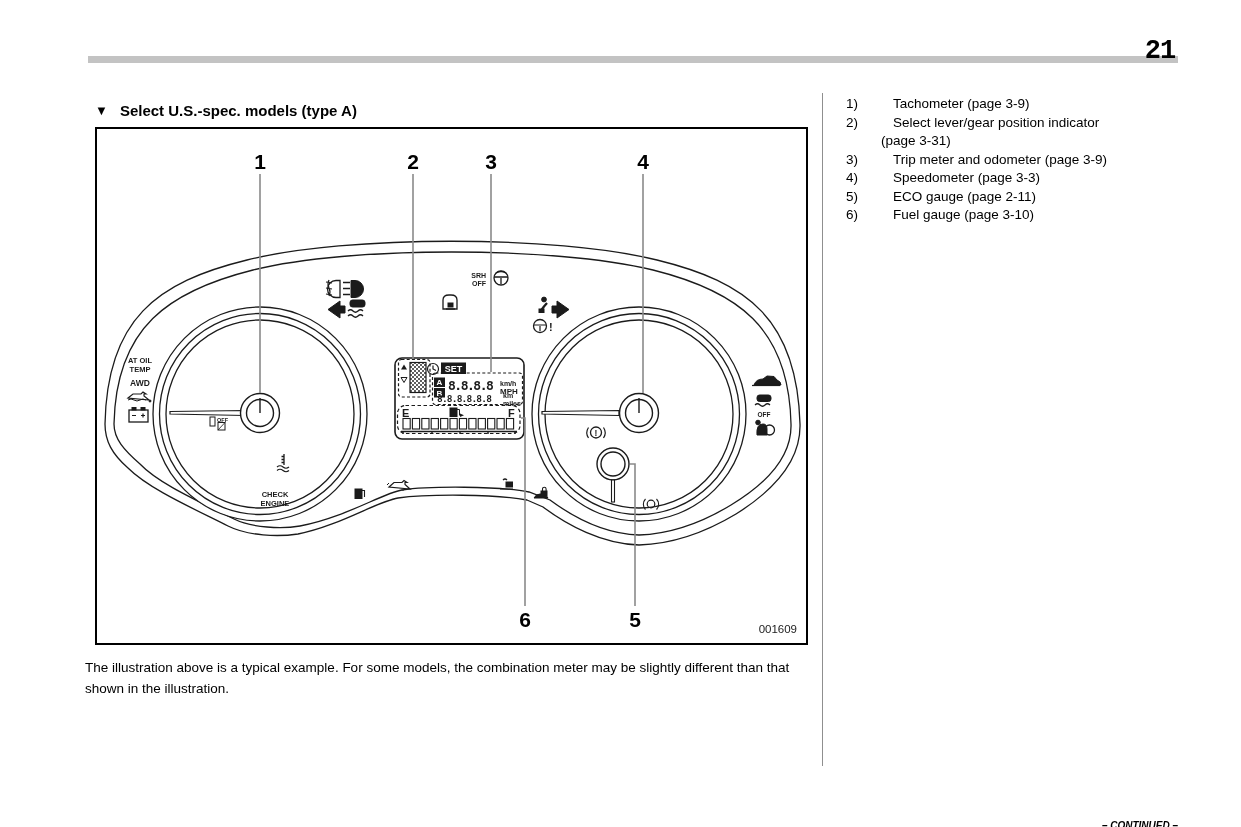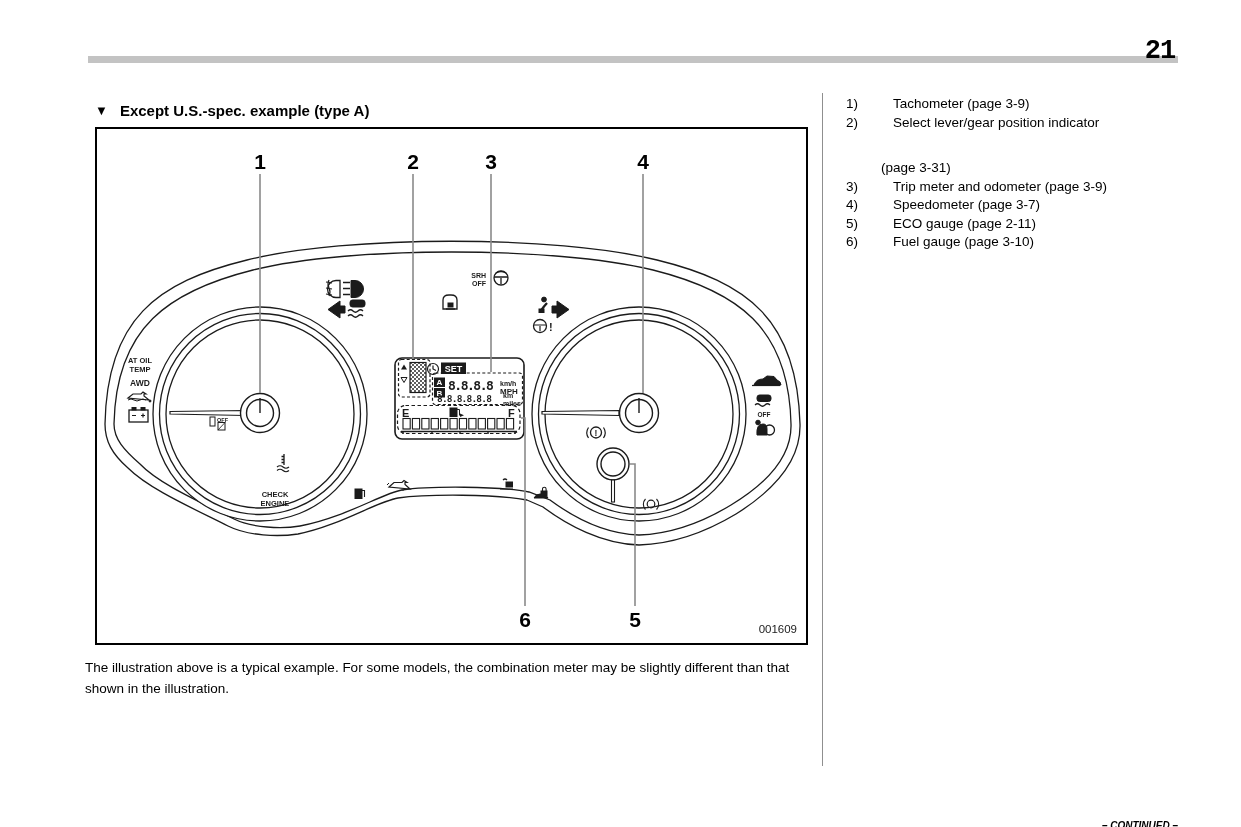--- a/index.html
+++ b/index.html
@@ -15,35 +15,35 @@
   .figure-box{left:95px;top:127px;width:713px;height:518px;border:2px solid #000;box-sizing:border-box;background:#fff;}
   
   .caption{left:85px;top:657px;width:722px;font-size:13.5px;line-height:21px;}
   
   .divider{left:822px;top:93px;width:1px;height:673px;background:#8f8f8f;}
   
   .legend{left:846px;top:95px;width:370px;font-size:13.5px;line-height:18.5px;}
   .legend-row{display:flex;}
   .legend-num{width:35px;flex:0 0 35px;}
   .legend-text{flex:1;margin-left:12px;}
-  .legend-sub{margin-left:35px;margin-top:27px;}
+  .legend-sub{margin-left:35px;}
   
   .continued{right:63px;top:820px;font-size:10px;font-weight:bold;font-style:italic;}
   svg text{font-family:"Liberation Sans",sans-serif;}
   .seg7{font-family:"DejaVu Sans Mono",monospace;font-weight:bold;}
 </style>
 </head>
 <body>
 
 <div class="abs header-bar"></div>
 <div class="abs page-number">21</div>
 
 <div class="abs section-heading">
   <span class="tri">▼</span>
-  <span>Except U.S.-spec. example (type A)</span>
+  <span>Select U.S.-spec. models (type A)</span>
 </div>
 
 <div class="abs figure-box">
 <svg width="709" height="514" viewBox="0 0 709 514">
   <g fill="none" stroke="#1b1b1b" stroke-width="1.3">
 
     <path d="M8,295 C10,190 60,153 150,131 C250,106 458,106 560,131 C650,153 700,190 703,295
       C704,330 679,360 639,385 C609,403 575,415 542,416 C505,415 470,396 446,378 L430,371
       C400,365 330,365 301,369 C281,372 242,397 201,405 C181,408 151,407 131,397
       C91,377 51,359 31,339 C15,325 8,312 8,295 Z"></path>
@@ -322,21 +322,21 @@
     <span class="legend-num">2)</span>
     <span class="legend-text">Select lever/gear position indicator</span>
   </div>
   <div class="legend-sub">(page 3-31)</div>
   <div class="legend-row">
     <span class="legend-num">3)</span>
     <span class="legend-text">Trip meter and odometer (page 3-9)</span>
   </div>
   <div class="legend-row">
     <span class="legend-num">4)</span>
-    <span class="legend-text">Speedometer (page 3-7)</span>
+    <span class="legend-text">Speedometer (page 3-3)</span>
   </div>
   <div class="legend-row">
     <span class="legend-num">5)</span>
     <span class="legend-text">ECO gauge (page 2-11)</span>
   </div>
   <div class="legend-row">
     <span class="legend-num">6)</span>
     <span class="legend-text">Fuel gauge (page 3-10)</span>
   </div>
 </div>

